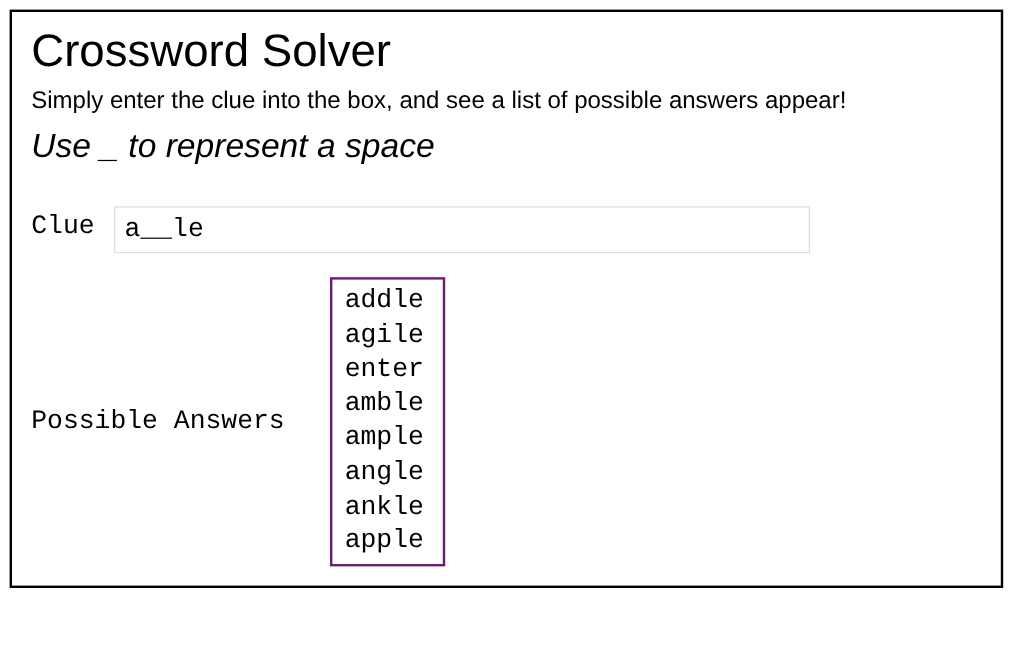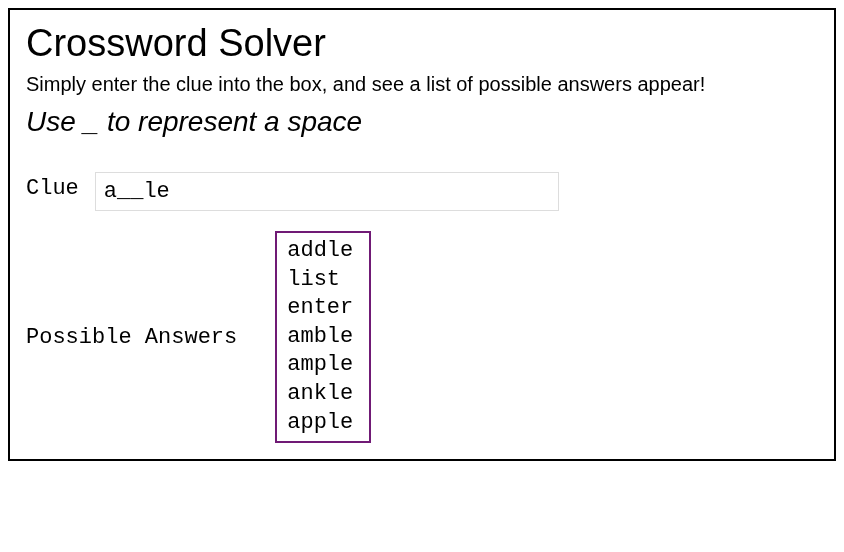--- a/index.html
+++ b/index.html
@@ -40,21 +40,21 @@
       font-family: Liberation Mono, monospace;
       font-size: 22px;
       margin-right: 16px;
       padding-top: 4px;
     }
     .clue-input {
       font-family: "Courier New", Courier, monospace;
       font-size: 22px;
       padding: 6px 8px;
       border: 1px solid #ddd;
-      width: 464px;
+      width: 580px;
       outline: none;
     }
     .answers-row {
       display: flex;
       align-items: center;
     }
     .answers-label {
       font-family: "Courier New", Courier, monospace;
       font-size: 22px;
       margin-right: 18px;
@@ -82,21 +82,22 @@
 
   <div class="row">
     <div class="label">Clue</div>
     <input type="text" class="clue-input" value="a__le" style="">
   </div>
 
   <div class="answers-row">
     <div class="answers-label">Possible Answers</div>
     <div class="answers-box" id="answers-box">
         <div class="answer-item">addle</div>
-        <div class="answer-item">list</div>
+        <div class="answer-item">agile</div>
         <div class="answer-item">enter</div>
         <div class="answer-item">amble</div>
         <div class="answer-item">ample</div>
+        <div class="answer-item">angle</div>
         <div class="answer-item">ankle</div>
         <div class="answer-item">apple</div>
       </div>
   </div>
 </div>
 
 </body></html>

